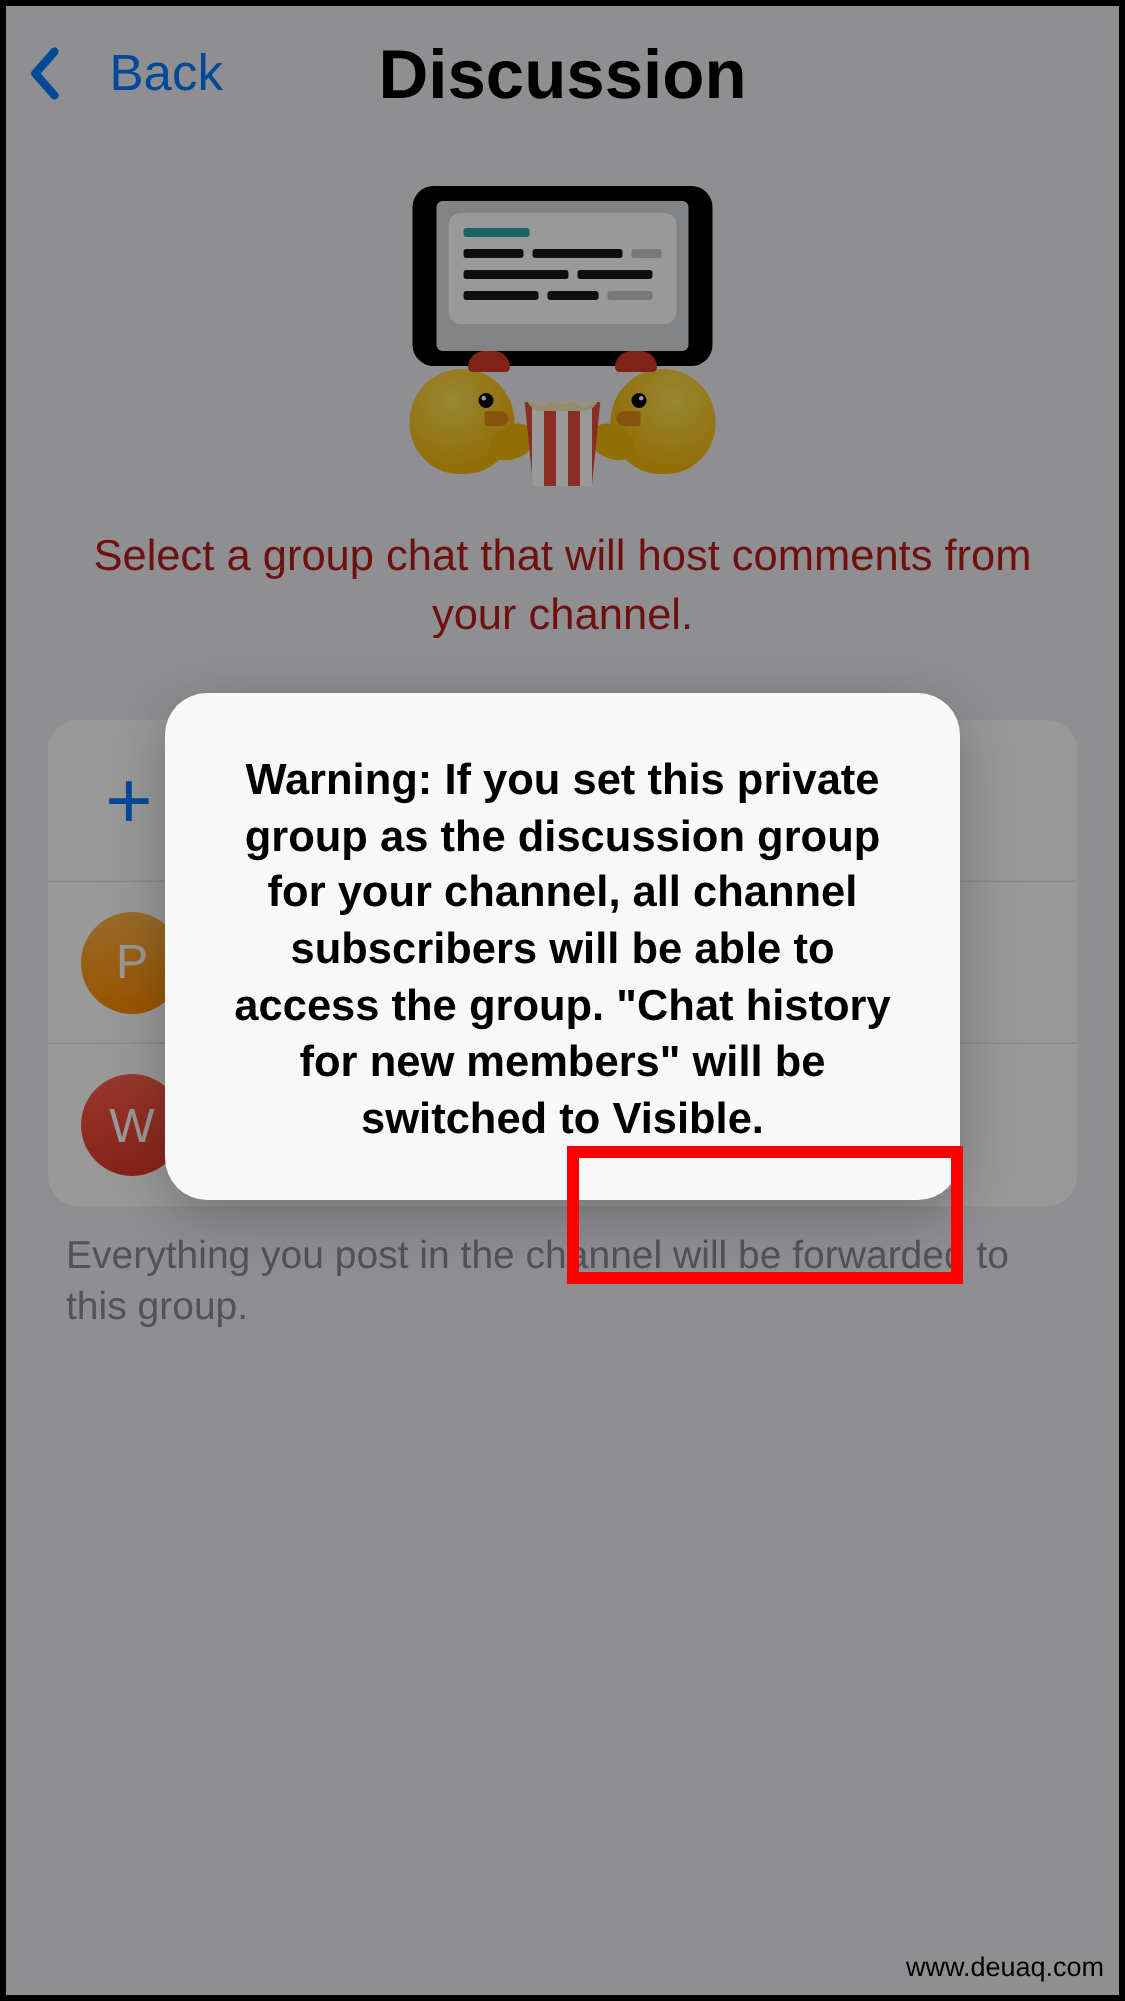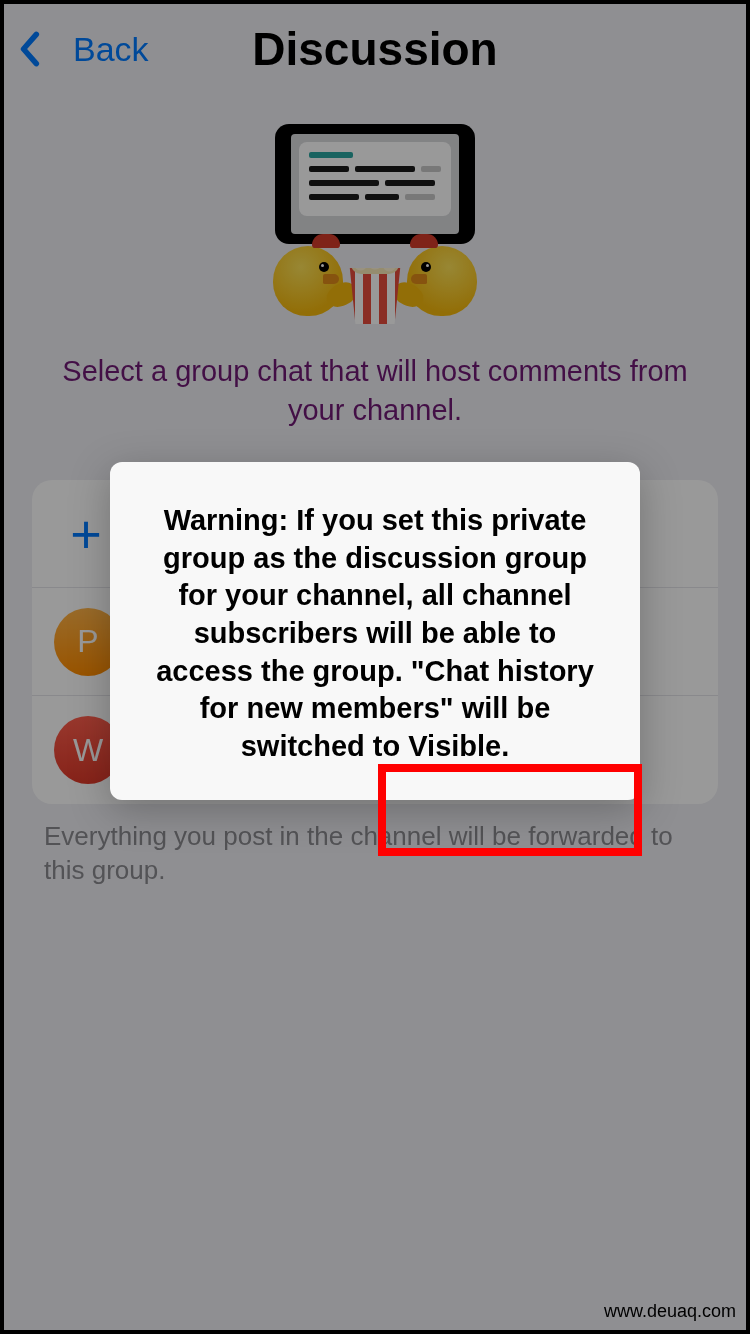--- a/index.html
+++ b/index.html
@@ -154,21 +154,21 @@
       height: 20px;
       background: radial-gradient(circle at 20% 50%, #fff4d6 6px, transparent 7px),
                   radial-gradient(circle at 50% 40%, #fff4d6 7px, transparent 8px),
                   radial-gradient(circle at 80% 55%, #fff4d6 6px, transparent 7px),
                   #f8e9b8;
       border-radius: 12px;
     }
     .hero-text {
       margin-top: 28px;
       font-size: 29px;
-      color: #701a75;
+      color: #b91c1c;
       text-align: center;
       line-height: 1.35;
       padding: 0 40px;
     }
     .list-card {
       margin: 50px 28px 0;
       background: #fff;
       border-radius: 20px;
       overflow: hidden;
     }
@@ -213,21 +213,21 @@
       inset: 0;
       background: rgba(0,0,0,0.40);
       display: flex;
       align-items: flex-start;
       justify-content: center;
     }
     .alert {
       margin-top: 458px;
       width: 530px;
       background: #f8f8f8;
-      border-radius: 12px;
+      border-radius: 28px;
       overflow: hidden;
       box-shadow: 0 10px 40px rgba(0,0,0,0.25);
     }
     .alert-body {
       padding: 40px 34px 34px;
       text-align: center;
       font-size: 29px;
       font-weight: 600;
       line-height: 1.30;
       color: #000;

